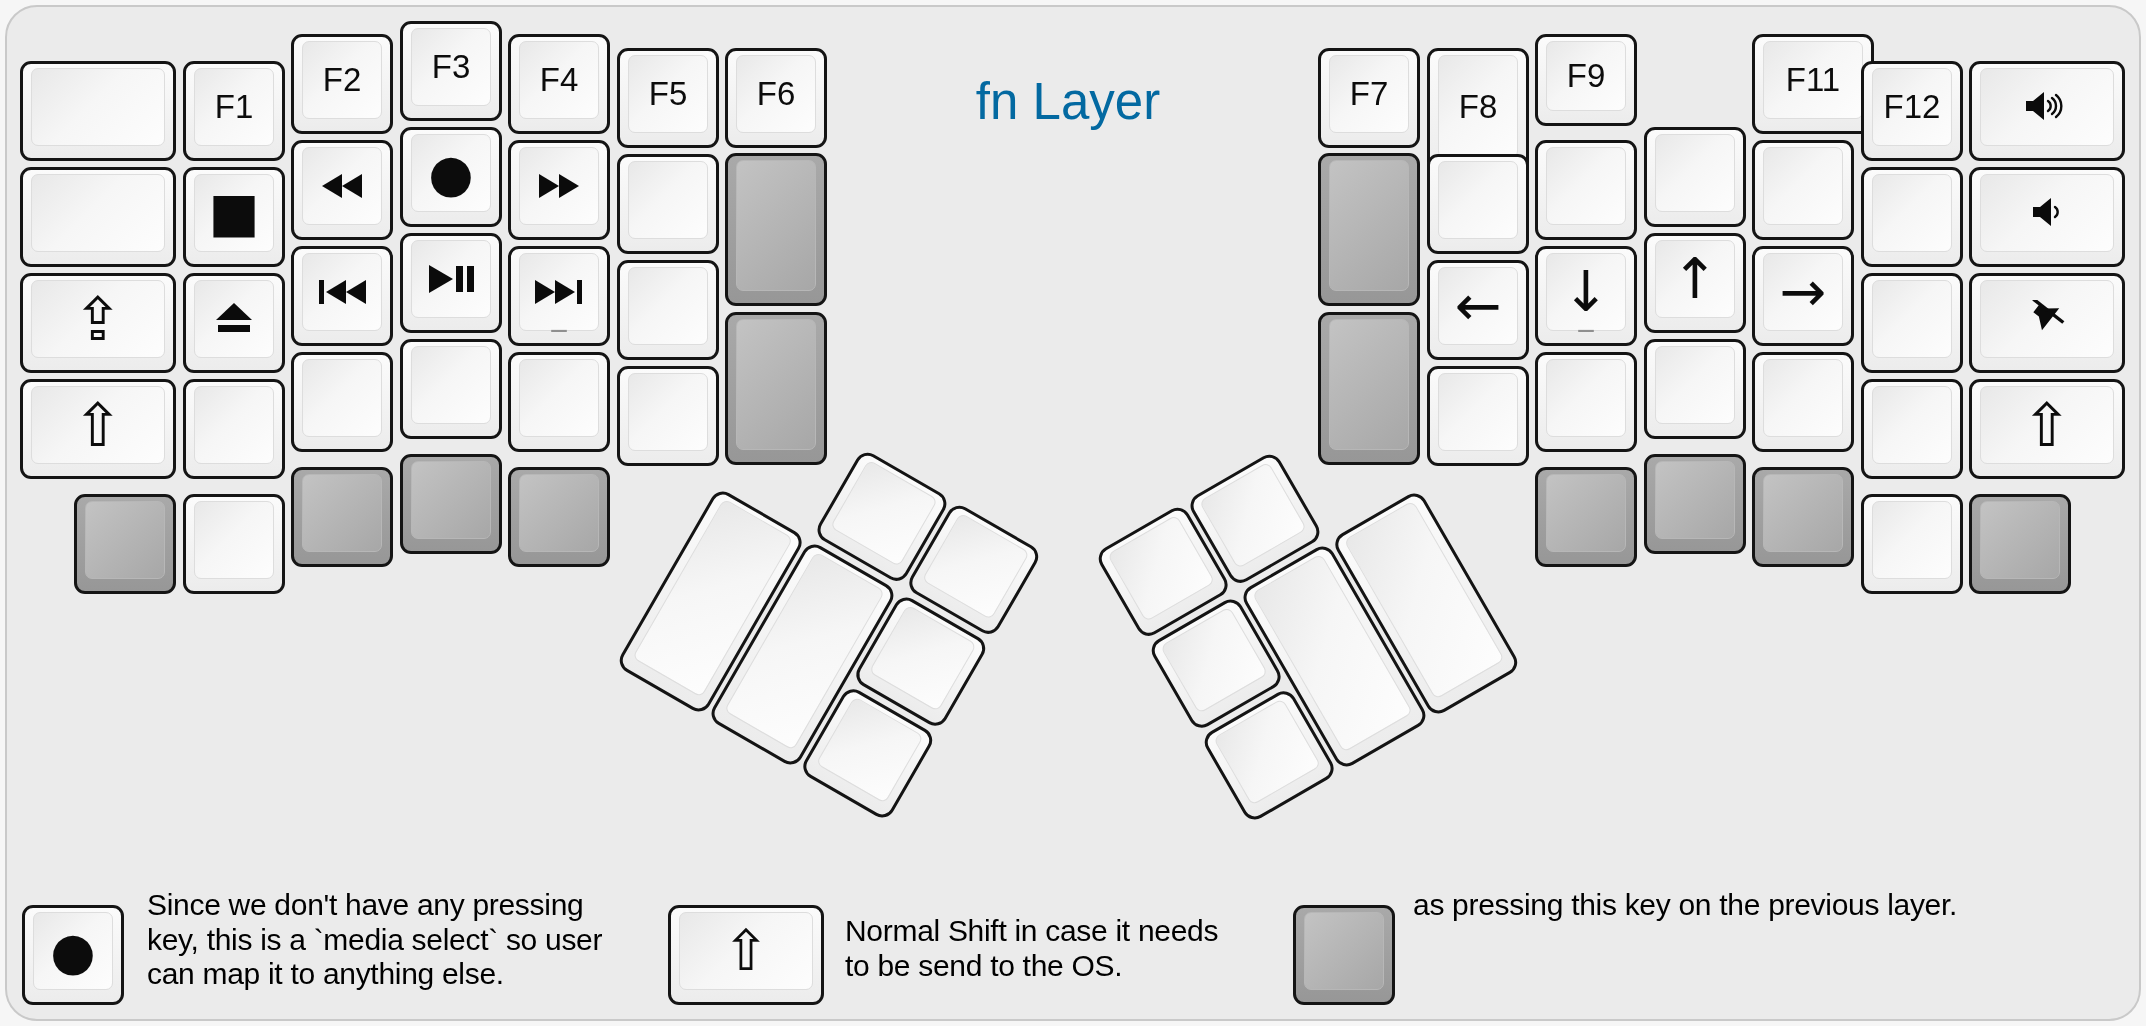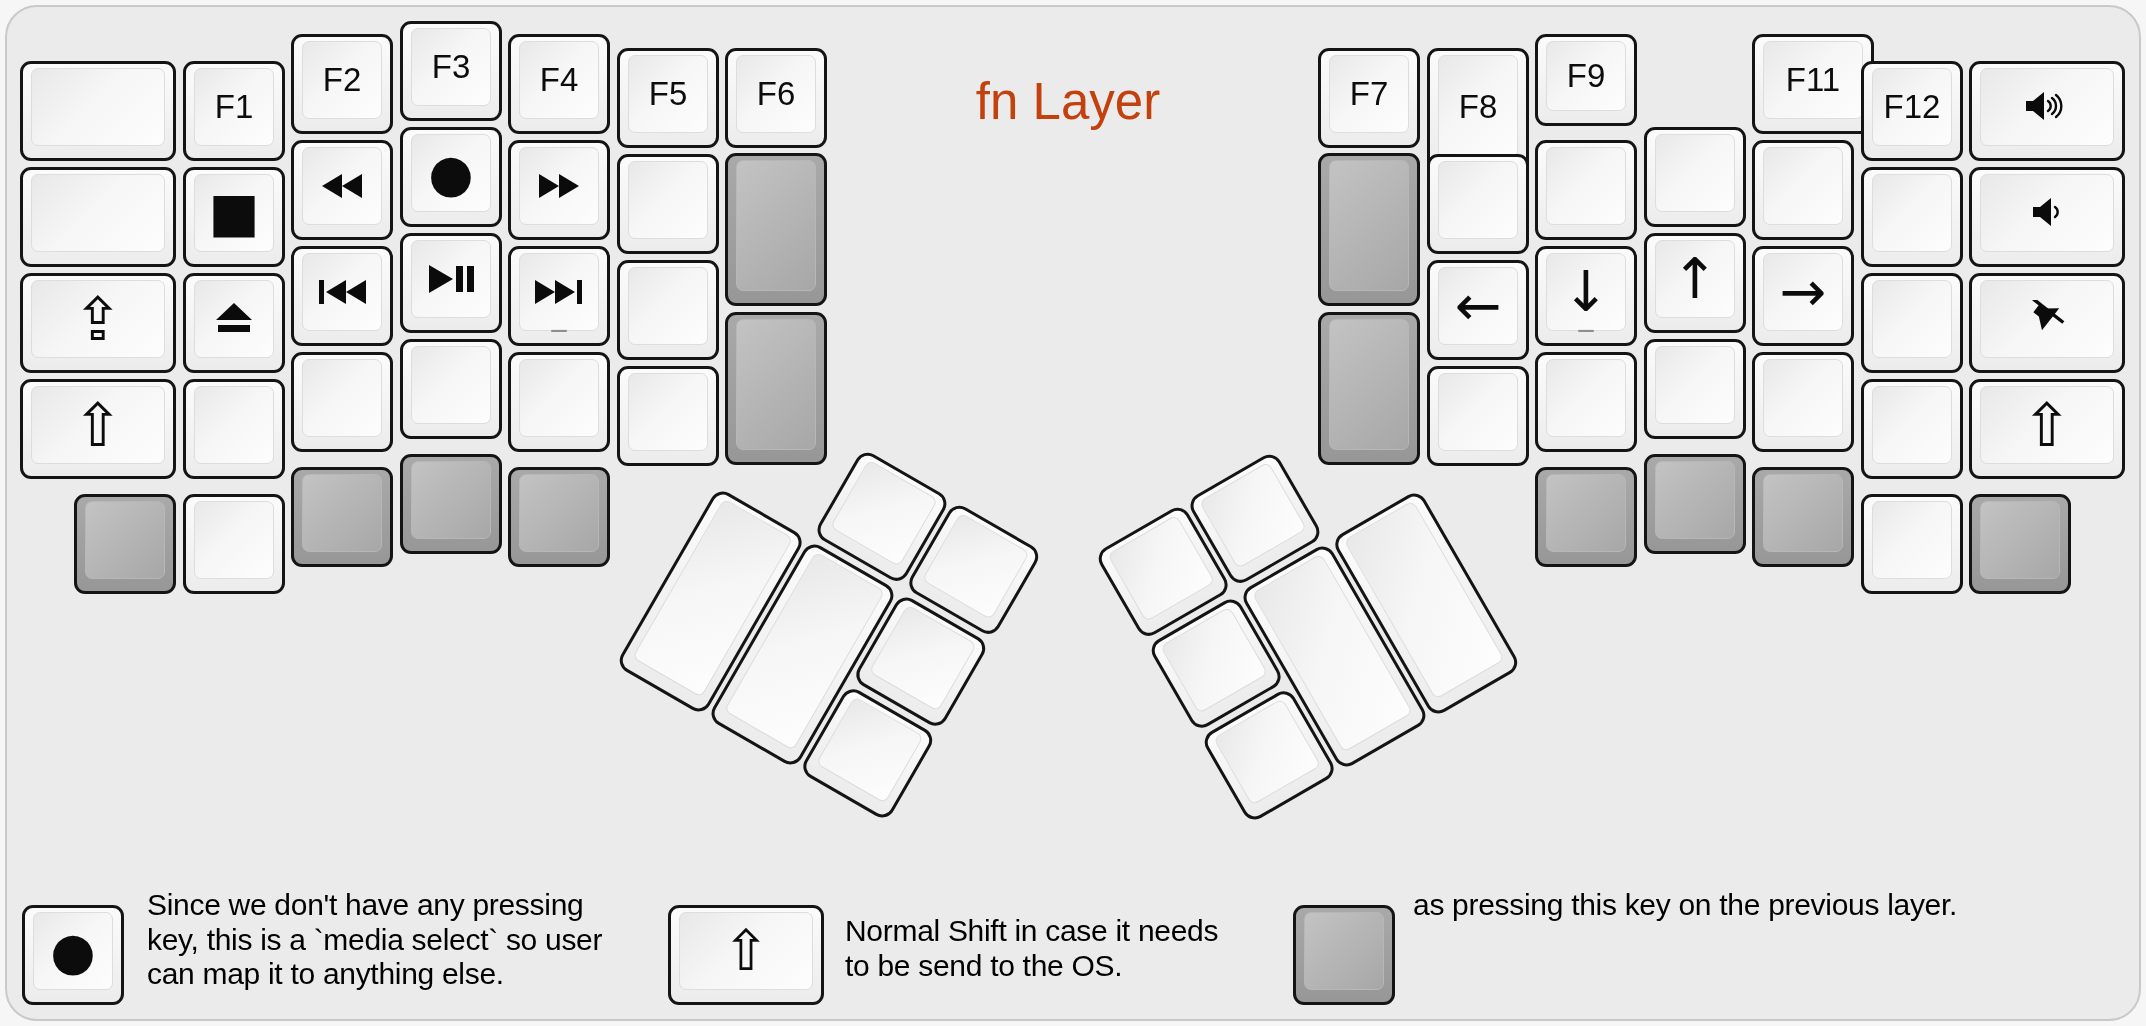--- a/index.html
+++ b/index.html
@@ -16,21 +16,21 @@
   .key.white .cap{background:linear-gradient(135deg,#e8e8e8,#f6f6f6 45%,#fdfdfd);border:1px solid #dddddd;}
   .key.gray .cap{background:linear-gradient(135deg,#c3c3c3,#a7a7a7);border:1px solid #b7b7b7;}
   .lbl{font-size:33px;color:#0c0c0c;font-family:"Liberation Sans",sans-serif;}
   .gly{color:#0c0c0c;font-family:"DejaVu Sans",sans-serif;line-height:1;}
   .ico{display:flex;align-items:center;justify-content:center;}
   .ico svg{display:block;}
   .sub{position:absolute;bottom:-2px;left:50%;transform:translateX(-50%);
        color:#8f8f8f;font-size:30px;font-family:"DejaVu Sans",sans-serif;}
   .thumb{position:absolute;transform-origin:0 0;width:318px;height:318px;}
   .thumb .key{border-radius:13px;}
-  #layer-title{position:absolute;transform:translateX(-50%);font-size:51px;color:#c2410c;
+  #layer-title{position:absolute;transform:translateX(-50%);font-size:51px;color:#0369a1;
        font-family:"Liberation Sans",sans-serif;white-space:nowrap;}
   .legend-text{position:absolute;font-size:30px;line-height:34.5px;letter-spacing:-0.3px;
        color:#000;font-family:"Liberation Sans",sans-serif;white-space:nowrap;}
 </style>
 </head>
 <body>
 
 <div class="page">
   <div class="canvas"></div>
   <div id="board">

